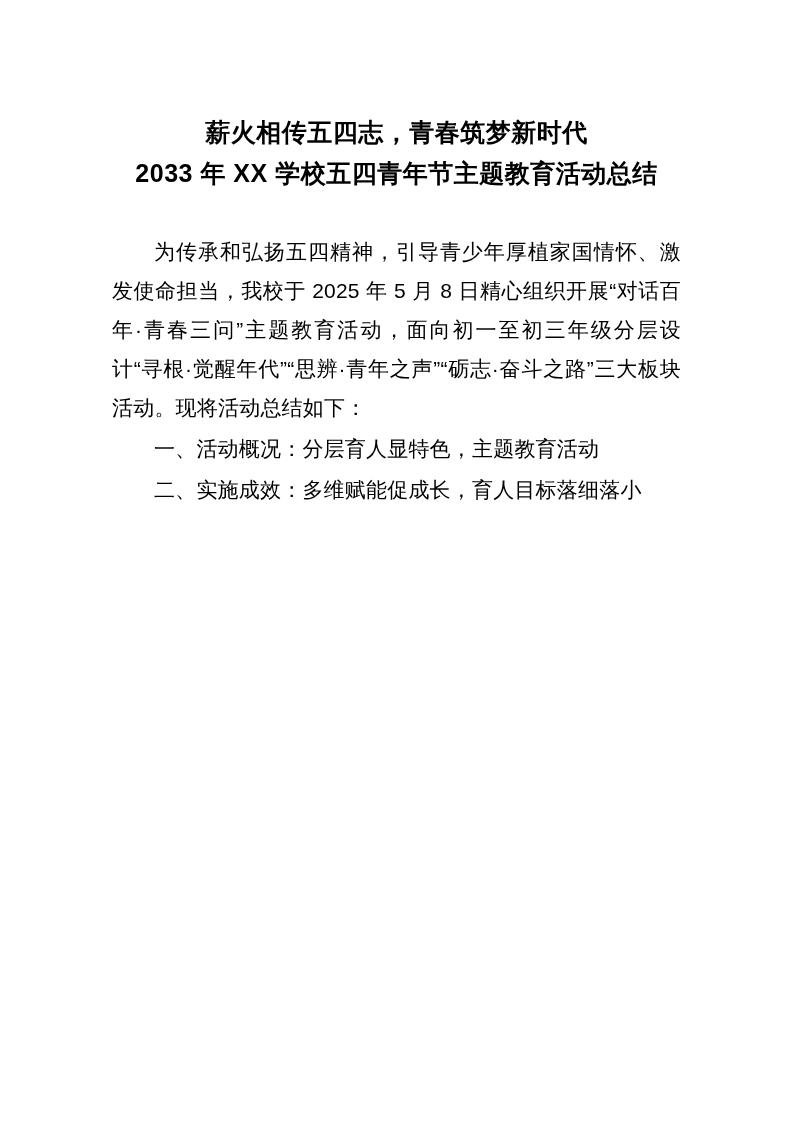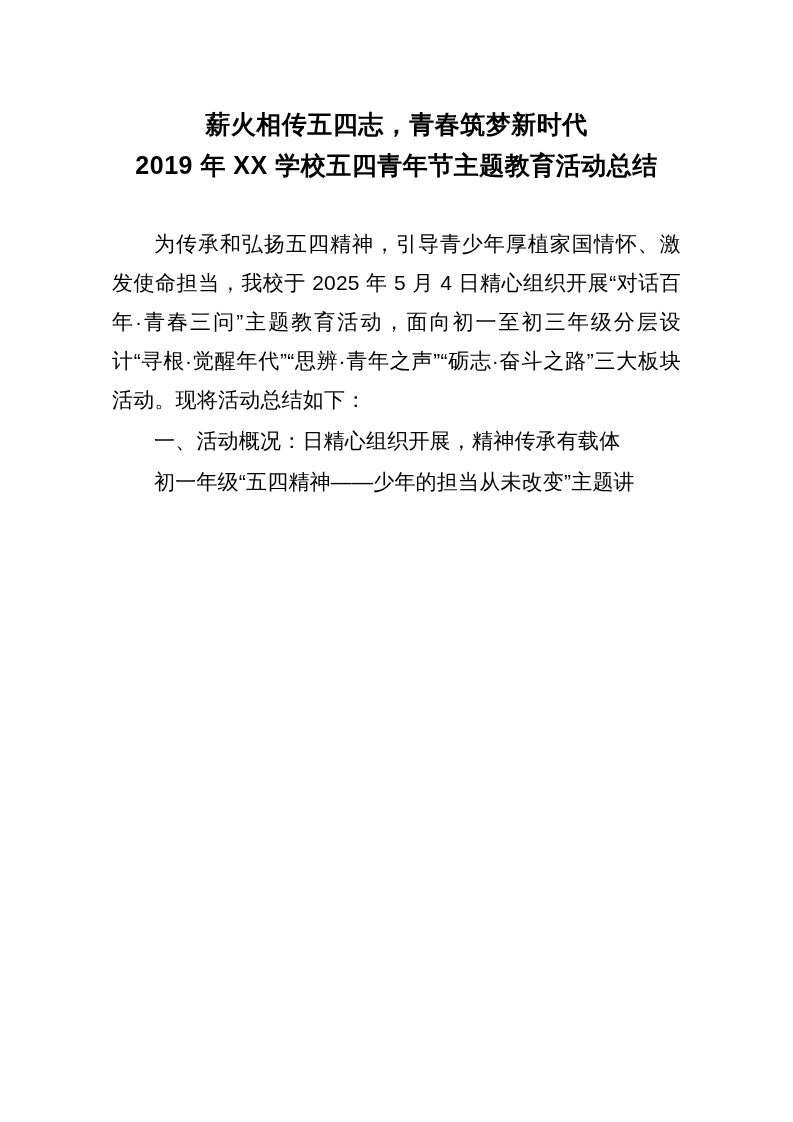--- a/index.html
+++ b/index.html
@@ -20,21 +20,21 @@
     height: 1122px;
     box-sizing: border-box;
     padding: 96px 112px 60px 112px;
   }
   .doc-title {
     font-size: 25px;
     font-weight: bold;
     line-height: 41px;
     text-align: center;
     letter-spacing: 0.5px;
-    margin: 8px;
+    margin: 16px;
   }
   .doc-title .line1 {
     display: block;
     text-align: center;
   }
   .doc-title .line2 {
     display: block;
     text-align: center;
   }
   .body-block {
@@ -53,22 +53,22 @@
     margin-bottom: 0;
   }
 </style>
 </head>
 <body>
 
 <div class="page">
 
   <h1 class="doc-title">
     <span class="line1">薪火相传五四志，青春筑梦新时代</span>
-    <span class="line2">2019 年 XX 学校五四青年节主题教育活动总结</span>
+    <span class="line2">2033 年 XX 学校五四青年节主题教育活动总结</span>
   </h1>
 
   <div class="body-block">
-    <p class="para">为传承和弘扬五四精神，引导青少年厚植家国情怀、激发使命担当，我校于 2025 年 5 月 4 日精心组织开展“对话百年·青春三问”主题教育活动，面向初一至初三年级分层设计“寻根·觉醒年代”“思辨·青年之声”“砺志·奋斗之路”三大板块活动。现将活动总结如下：</p>
-    <p class="para">一、活动概况：日精心组织开展，精神传承有载体</p>
-    <p class="para tight">初一年级“五四精神——少年的担当从未改变”主题讲</p>
+    <p class="para">为传承和弘扬五四精神，引导青少年厚植家国情怀、激发使命担当，我校于 2025 年 5 月 8 日精心组织开展“对话百年·青春三问”主题教育活动，面向初一至初三年级分层设计“寻根·觉醒年代”“思辨·青年之声”“砺志·奋斗之路”三大板块活动。现将活动总结如下：</p>
+    <p class="para">一、活动概况：分层育人显特色，主题教育活动</p>
+    <p class="para">二、实施成效：多维赋能促成长，育人目标落细落小</p>
   </div>
 
 </div>
 
 </body></html>

